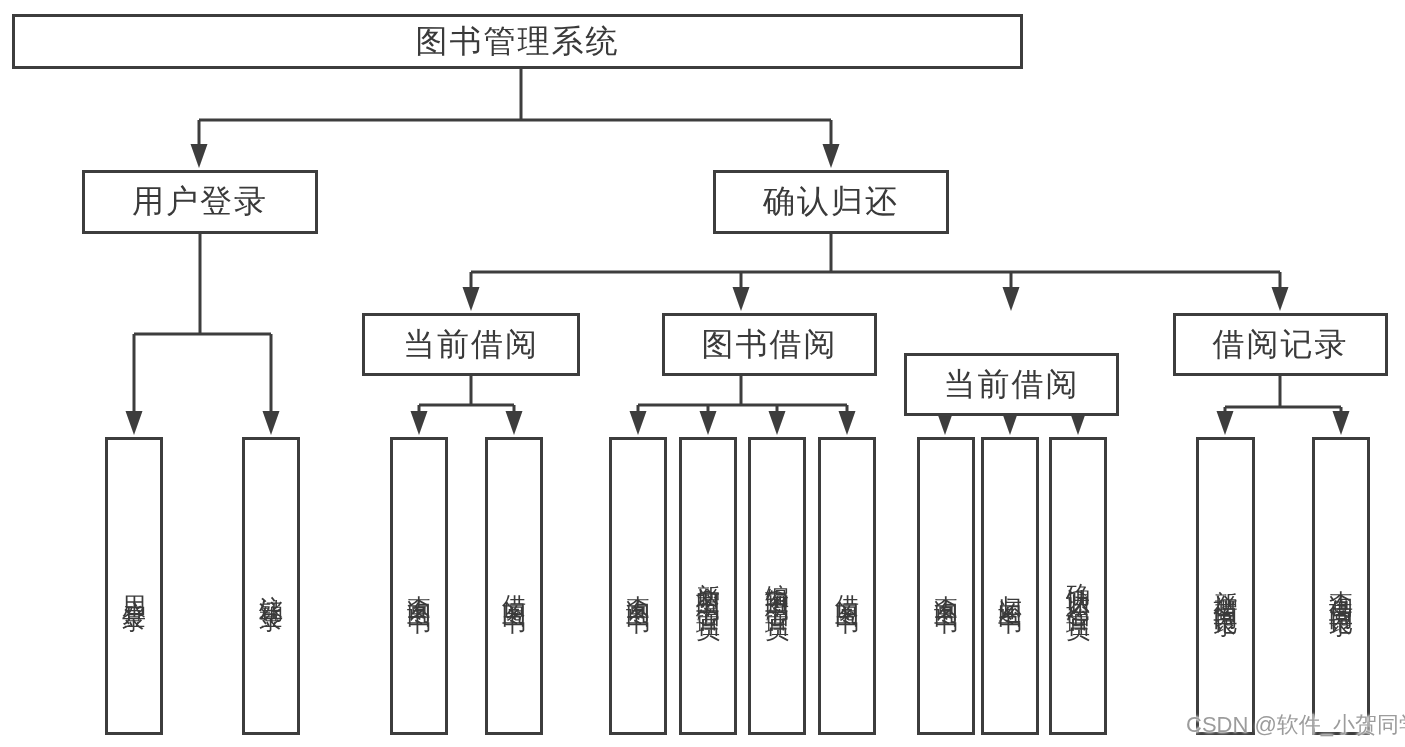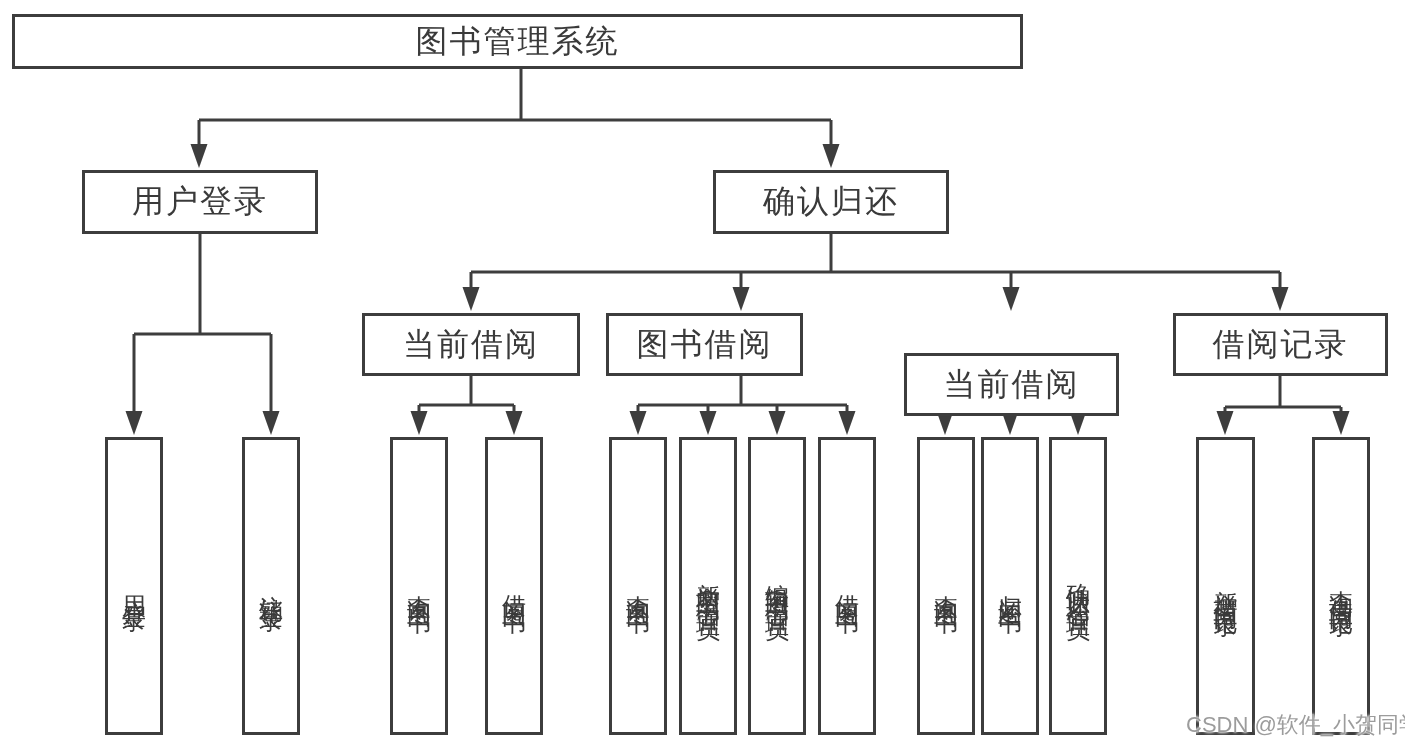--- a/index.html
+++ b/index.html
@@ -101,21 +101,21 @@
       <line x1="1341" y1="407" x2="1341" y2="417" stroke="#3d3d3d" stroke-width="3"></line>
       <polygon points="1332.5,411 1349.5,411 1341,435" fill="#3d3d3d"></polygon>
     </svg>
 
   <div class="box hbox root">图书管理系统</div>
 
   <div class="box hbox lvl2" style="left:82px;">用户登录</div>
   <div class="box hbox lvl2" style="left:713px;">确认归还</div>
 
   <div class="box hbox lvl3" style="left:362px;width:218px;">当前借阅</div>
-  <div class="box hbox lvl3" style="left:606px;width:197px;">图书借阅</div>
+  <div class="box hbox lvl3" style="left:662px;width:215px;">图书借阅</div>
   <div class="box hbox lvl3" style="left:904px;width:215px;margin-top:40px;">当前借阅</div>
   <div class="box hbox lvl3" style="left:1173px;width:215px;">借阅记录</div>
 
   <div class="box leaf" style="left:105px;">
       <span class="vtext">用户登录</span>
     </div>
   <div class="box leaf" style="left:242px;">
       <span class="vtext">注销登录</span>
     </div>
 

